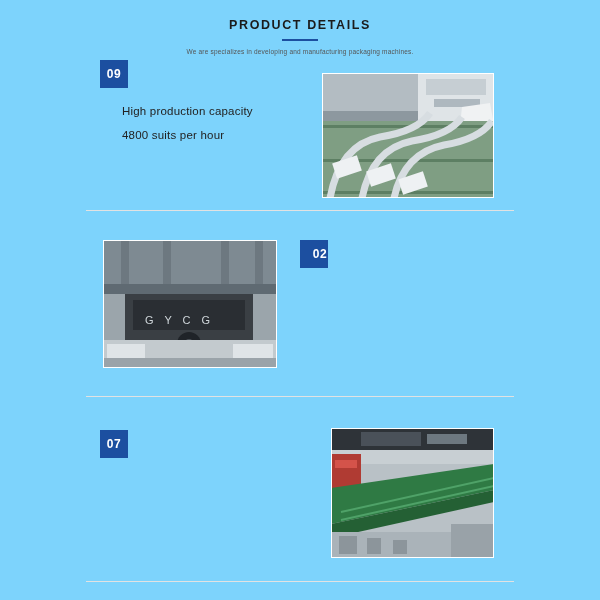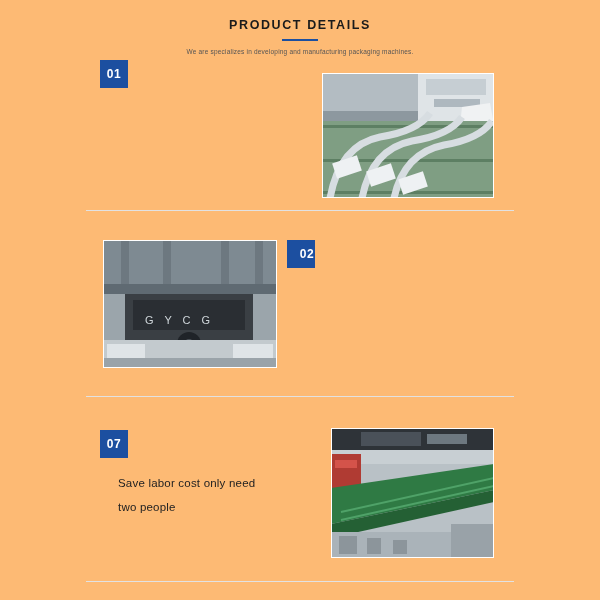--- a/index.html
+++ b/index.html
@@ -5,21 +5,21 @@
   * { box-sizing: border-box; margin: 0; padding: 0; }
   html, body {
     width: 600px; height: 600px;
     background: #ffffff;
     font-family: "Liberation Sans", sans-serif;
     overflow: hidden;
   }
   .page {
     position: relative;
     width: 600px; height: 600px;
-    background: #fdba74;
+    background: #7dd3fc;
   }
 
   
   .header {
     padding-top: 18px;
     text-align: center;
   }
   .header-title {
     font-size: 12.5px;
     font-weight: bold;
@@ -79,41 +79,43 @@
     text-align: center;
   }
   .photo svg { display: block; }
 
   
   .badge-1 { left: 100px; top: 60px; }
   .cap-1   { left: 122px; top: 100px; width: 190px; }
   .photo-1 { left: 322px; top: 73px; width: 172px; height: 125px; }
 
   
-  .badge-2 { left: 287px; top: 240px; padding-left: 12px; }
+  .badge-2 { left: 300px; top: 240px; padding-left: 12px; }
   .cap-2   { left: 310px; top: 281px; width: 210px; }
   .photo-2 { left: 103px; top: 240px; width: 174px; height: 128px; }
 
   
   .badge-3 { left: 100px; top: 430px; }
   .cap-3   { left: 118px; top: 472px; width: 200px; }
   .photo-3 { left: 331px; top: 428px; width: 163px; height: 130px; }
 </style>
 </head>
 <body>
 
 <div class="page">
 
   <div class="header">
     <div class="header-title">PRODUCT DETAILS</div>
     <div class="header-rule"></div>
     <div class="header-sub">We are specializes in developing and manufacturing packaging machines.</div>
   </div>
 
-  <div class="badge badge-1">01</div>
+  <div class="badge badge-1">09</div>
+  <div class="caption cap-1">High production capacity
+4800 suits per hour</div>
   <div class="photo photo-1">
     <svg width="172" height="125" viewBox="0 0 172 125" xmlns="http://www.w3.org/2000/svg" aria-hidden="true">
       <defs>
         <linearGradient id="g1" x1="0" y1="0" x2="0" y2="1">
           <stop offset="0" stop-color="#cfd6da"></stop>
             <stop offset="1" stop-color="#9aa6ad"></stop>
         </linearGradient>
         <linearGradient id="g1b" x1="0" y1="0" x2="1" y2="0">
           <stop offset="0" stop-color="#e9edf0"></stop>
             <stop offset="1" stop-color="#b9c3c9"></stop>
@@ -169,22 +171,20 @@
       <rect x="0" y="118" width="174" height="10" fill="#9aa3a9"></rect>
       <rect x="4" y="104" width="38" height="14" fill="#dfe4e7"></rect>
       <rect x="130" y="104" width="40" height="14" fill="#dfe4e7"></rect>
       <rect x="0" y="0" width="174" height="128" fill="none" stroke="#ffffff" stroke-width="2"></rect>
     </svg>
   </div>
 
   <div class="divider div-2"></div>
 
   <div class="badge badge-3">07</div>
-  <div class="caption cap-3">Save labor cost only need
-two people</div>
   <div class="photo photo-3">
     <svg width="163" height="130" viewBox="0 0 163 130" xmlns="http://www.w3.org/2000/svg" aria-hidden="true">
       <rect width="163" height="130" fill="#b9c1c6"></rect>
       <rect x="0" y="0" width="163" height="26" fill="#2e3338"></rect>
       <rect x="30" y="4" width="60" height="14" fill="#4a5159"></rect>
       <rect x="96" y="6" width="40" height="10" fill="#6d7880"></rect>
       <rect x="0" y="22" width="163" height="14" fill="#c8cfd3"></rect>
       <rect x="0" y="26" width="30" height="38" fill="#b03b33"></rect>
       <rect x="4" y="32" width="22" height="8" fill="#d4534a"></rect>
       <polygon points="0,60 163,36 163,62 0,96" fill="#2f7a44"></polygon>

